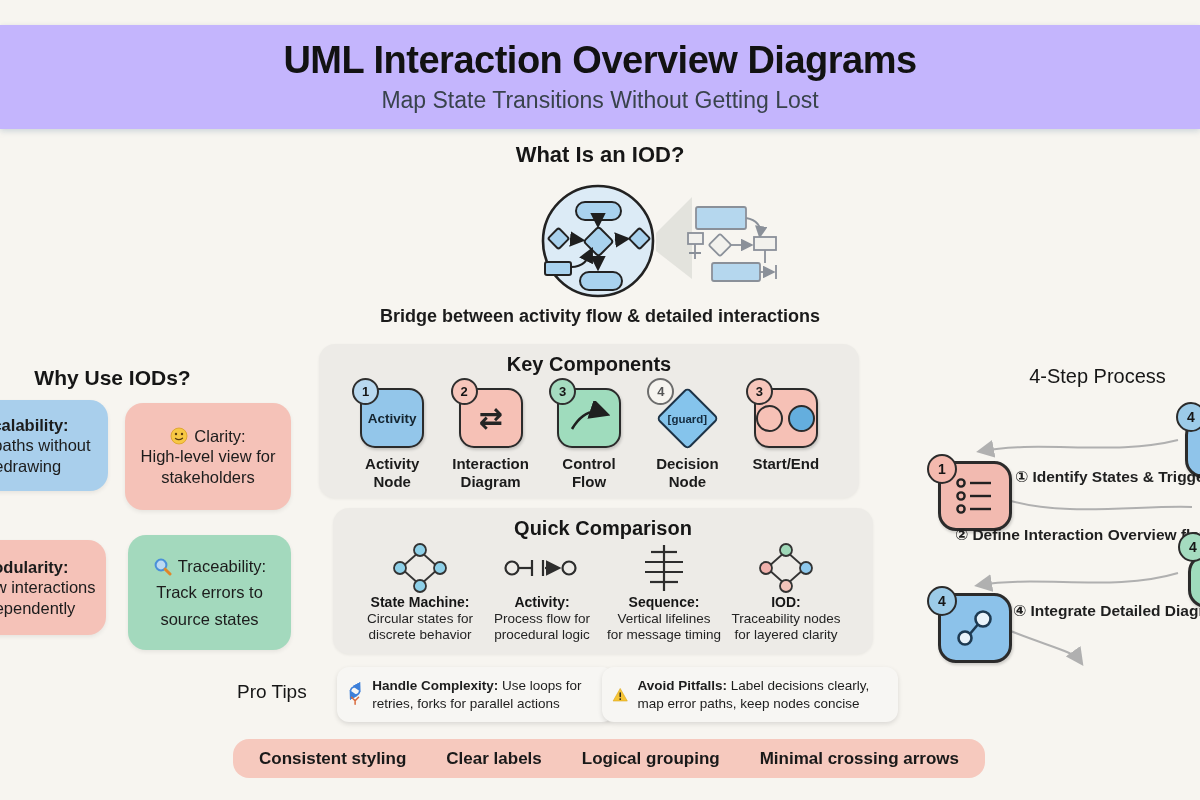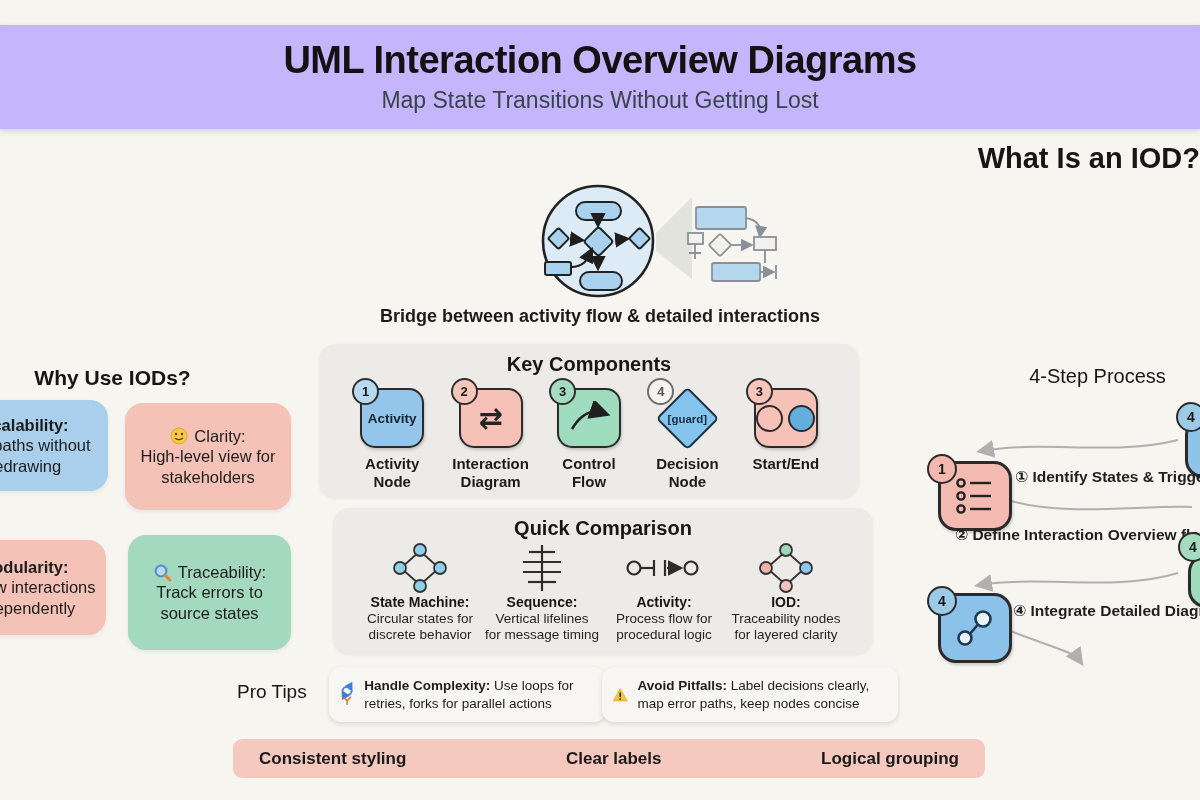--- a/index.html
+++ b/index.html
@@ -10,32 +10,32 @@
     color:#161616;
   }
   .abs{position:absolute;}
   
   .header{left:0;top:25px;width:1200px;height:104px;background:#c4b5fd;
     display:flex;flex-direction:column;align-items:center;justify-content:center;
     box-shadow:0 2px 6px rgba(120,150,170,.35);}
   .header .title{font-size:38px;font-weight:800;letter-spacing:-.5px;color:#121212;line-height:1.1;}
   .header .subtitle{font-size:23px;font-weight:500;color:#39434c;margin-top:5px;}
   
-  .whatis-heading{left:0;top:142px;width:1200px;text-align:right;font-size:29px;font-weight:800;}
+  .whatis-heading{left:0;top:142px;width:1200px;text-align:center;font-size:22px;font-weight:800;}
   .bridge-caption{left:0;top:306px;width:1200px;text-align:center;font-size:18px;font-weight:700;color:#1b1b1b;}
   
   .why-heading{left:5px;top:366px;width:215px;text-align:center;font-size:21px;font-weight:800;}
   .why-card{border-radius:18px;display:flex;flex-direction:column;justify-content:center;
     text-align:center;font-size:16.5px;line-height:1.24;color:#1c1c1c;box-shadow:0 2px 4px rgba(0,0,0,.07);}
   .why-card .lead{font-weight:800;}
   .lead-row{display:flex;align-items:center;justify-content:center;gap:6px;font-weight:400;text-align:center;}
   .card-scalability{left:-58px;top:400px;width:166px;height:91px;background:#a9cfec;}
   .card-clarity{left:125px;top:403px;width:166px;height:107px;background:#f5c2b8;}
   .card-modularity{left:-58px;top:540px;width:164px;height:95px;background:#f5c2b8;}
-  .card-traceability{left:128px;top:535px;width:163px;height:115px;background:#a3d9bd;}
+  .card-traceability{left:128px;top:535px;width:163px;height:115px;background:#a3d9bd;gap:6px;}
   
   .panel{background:#edebe7;border-radius:16px;box-shadow:0 1px 3px rgba(0,0,0,.06);}
   .panel-heading{text-align:center;font-size:20px;font-weight:800;margin-top:9px;}
   .kc-panel{left:319px;top:344px;width:540px;height:154px;}
   .kc-row{display:flex;justify-content:space-between;padding:6px 24px 0 24px;}
   .kc-item{width:100px;text-align:center;position:relative;}
   .kc-icon{width:64px;height:60px;margin:6px auto 7px auto;position:relative;}
   .kc-shape{width:60px;height:56px;border:2.5px solid #2b2b2b;border-radius:15px;
     display:flex;align-items:center;justify-content:center;box-shadow:1px 2px 3px rgba(0,0,0,.18);}
   .kc-badge{position:absolute;left:-8px;top:-10px;width:23px;height:23px;border-radius:50%;
@@ -56,26 +56,26 @@
   .qc-panel{left:333px;top:508px;width:540px;height:146px;}
   .qc-row{display:flex;justify-content:space-between;padding:2px 26px 0 26px;}
   .qc-item{width:122px;text-align:center;}
   .qc-icon{height:52px;display:flex;align-items:center;justify-content:center;}
   .qc-lead{font-size:14px;font-weight:800;line-height:1.2;}
   .qc-line{font-size:13.5px;font-weight:500;line-height:1.2;color:#242424;}
   
   .protips-label{left:237px;top:681px;font-size:19px;font-weight:400;}
   .tip-card{background:#f7f6f3;border-radius:12px;box-shadow:0 2px 5px rgba(0,0,0,.12);
     display:flex;align-items:center;gap:9px;padding:0 10px;}
-  .tip1{left:329px;top:667px;width:257px;height:55px;}
+  .tip1{left:337px;top:667px;width:257px;height:55px;}
   .tip2{left:602px;top:667px;width:276px;height:55px;}
   .tip-text{font-size:13.5px;line-height:1.3;color:#1d1d1d;}
   .tip-text b{font-weight:800;}
   
-  .bottom-bar{left:233px;top:739px;width:752px;height:39px;background:#f6c9be;border-radius:9px;
+  .bottom-bar{left:233px;top:739px;width:752px;height:39px;background:#f6c9be;border-radius:16px;
     display:flex;align-items:center;justify-content:space-between;padding:0 26px;box-sizing:border-box;}
   .bottom-bar span{font-size:17px;font-weight:600;color:#191919;}
   
   .process{left:900px;top:355px;width:300px;height:345px;}
   .process-heading{position:absolute;left:95px;top:10px;width:205px;text-align:center;
     font-size:20px;font-weight:400;white-space:nowrap;}
   .step-box{position:absolute;border:3px solid #2b2b2b;border-radius:18px;
     box-shadow:1px 2px 3px rgba(0,0,0,.18);display:flex;align-items:center;justify-content:center;}
   .step-badge{position:absolute;width:26px;height:26px;border-radius:50%;border:2.5px solid #2b2b2b;
     font-size:14px;font-weight:800;display:flex;align-items:center;justify-content:center;z-index:4;}
@@ -264,37 +264,20 @@
             <circle cx="31" cy="8" r="6" fill="#8ed0e8"></circle>
               <circle cx="11" cy="26" r="6" fill="#8ed0e8"></circle>
             <circle cx="51" cy="26" r="6" fill="#8ed0e8"></circle>
               <circle cx="31" cy="44" r="6" fill="#8ed0e8"></circle>
           </g>
         </svg>
       </div>
       <div class="qc-lead">State Machine:</div>
       <div class="qc-line">Circular states for</div>
       <div class="qc-line">discrete behavior</div>
-    </div>
-
-    <div class="qc-item">
-      <div class="qc-icon">
-        <svg width="62" height="50" viewBox="0 0 62 50">
-          <g stroke="#2d2d2d" stroke-width="2.2">
-            <line x1="31" y1="2" x2="31" y2="48"></line>
-            <line x1="18" y1="9" x2="44" y2="9"></line>
-            <line x1="12" y1="19" x2="50" y2="19"></line>
-            <line x1="12" y1="29" x2="50" y2="29"></line>
-            <line x1="17" y1="39" x2="45" y2="39"></line>
-          </g>
-        </svg>
-      </div>
-      <div class="qc-lead">Sequence:</div>
-      <div class="qc-line">Vertical lifelines</div>
-      <div class="qc-line">for message timing</div>
     </div>
 
     <div class="qc-item">
       <div class="qc-icon">
         <svg width="78" height="26" viewBox="0 0 78 26">
           <defs>
               <marker id="mqc" markerWidth="7" markerHeight="7" refX="5" refY="3.5" orient="auto">
             <path d="M0,0 L7,3.5 L0,7 Z" fill="#2d2d2d"></path>
               </marker>
             </defs>
@@ -308,20 +291,37 @@
           </g>
         </svg>
       </div>
       <div class="qc-lead">Activity:</div>
       <div class="qc-line">Process flow for</div>
       <div class="qc-line">procedural logic</div>
     </div>
 
     <div class="qc-item">
       <div class="qc-icon">
+        <svg width="62" height="50" viewBox="0 0 62 50">
+          <g stroke="#2d2d2d" stroke-width="2.2">
+            <line x1="31" y1="2" x2="31" y2="48"></line>
+            <line x1="18" y1="9" x2="44" y2="9"></line>
+            <line x1="12" y1="19" x2="50" y2="19"></line>
+            <line x1="12" y1="29" x2="50" y2="29"></line>
+            <line x1="17" y1="39" x2="45" y2="39"></line>
+          </g>
+        </svg>
+      </div>
+      <div class="qc-lead">Sequence:</div>
+      <div class="qc-line">Vertical lifelines</div>
+      <div class="qc-line">for message timing</div>
+    </div>
+
+    <div class="qc-item">
+      <div class="qc-icon">
         <svg width="62" height="52" viewBox="0 0 62 52">
           <g stroke="#333" stroke-width="1.8">
             <line x1="31" y1="9" x2="12" y2="26"></line>
               <line x1="31" y1="9" x2="50" y2="26"></line>
             <line x1="12" y1="26" x2="31" y2="43"></line>
               <line x1="50" y1="26" x2="31" y2="43"></line>
             <circle cx="31" cy="8" r="6" fill="#9fd8b8"></circle>
               <circle cx="11" cy="26" r="6" fill="#f0b1ac"></circle>
             <circle cx="51" cy="26" r="6" fill="#8ec8ec"></circle>
               <circle cx="31" cy="44" r="6" fill="#f3c4bb"></circle>
@@ -364,20 +364,21 @@
   <div class="tip-text">
     <b>Avoid Pitfalls:</b>
     <span>Label decisions clearly, map error paths, keep nodes concise</span>
   </div>
 </div>
 
 <div class="abs bottom-bar">
   <span>Consistent styling</span>
   <span>Clear labels</span>
   <span>Logical grouping</span>
+  <span>Minimal crossing arrows</span>
 </div>
 
 <div class="abs process">
   <svg class="svg-layer" width="300" height="345" viewBox="0 0 300 345">
     <defs>
         <marker id="mpg" markerWidth="9" markerHeight="9" refX="6" refY="4.5" orient="auto">
       <path d="M0,0 L9,4.5 L0,9 Z" fill="#b0b0b0"></path>
         </marker>
       </defs>
     <g stroke="#b0b0b0" stroke-width="2" fill="none">

